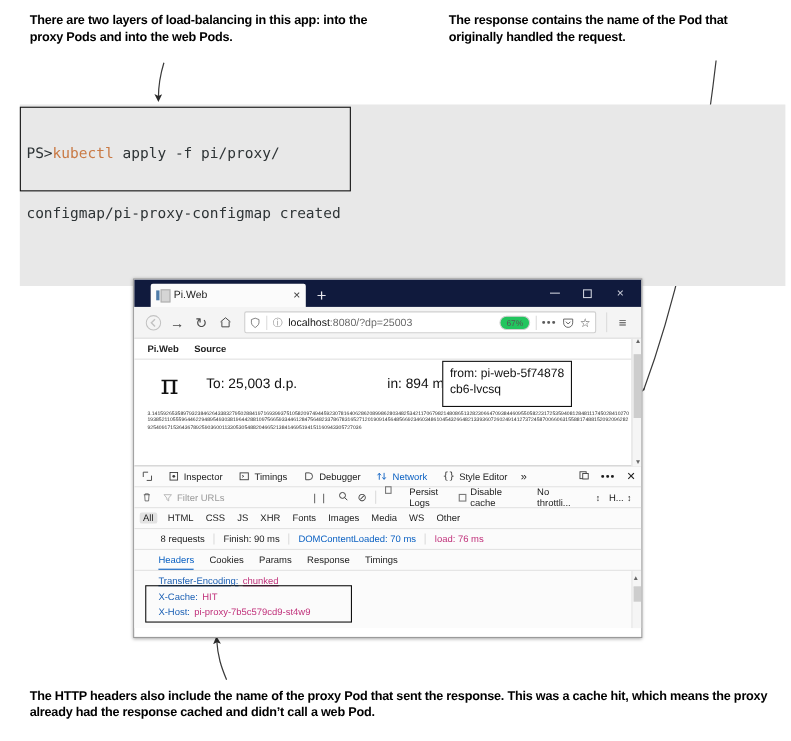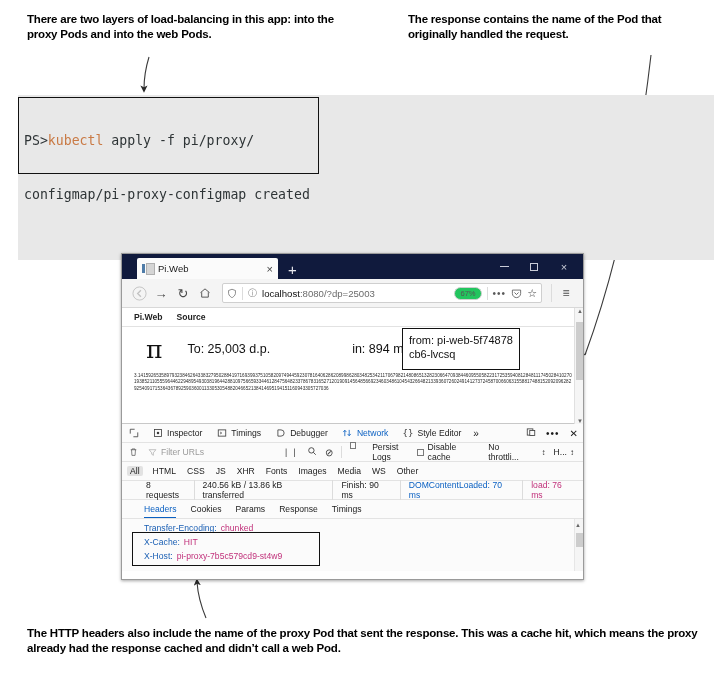--- a/index.html
+++ b/index.html
@@ -469,21 +469,20 @@
     </div>
 
     <div class="dt-row stats" style="gap:0;padding:0;">
       <span class="left-gutter">
         <svg width="9" height="9" viewBox="0 0 16 16">
             <circle cx="8" cy="8" r="6" fill="none" stroke="#4a4a4a" stroke-width="1.3"></circle>
             <path d="M8 4.5 V8 L10.5 9.5" fill="none" stroke="#4a4a4a" stroke-width="1.2"></path>
           </svg>
       </span>
       <span>8 requests</span>
-      <span class="divider">240.56 kB / 13.86 kB transferred</span>
       <span class="divider">Finish: 90 ms</span>
       <span class="divider blue">DOMContentLoaded: 70 ms</span>
       <span class="divider pink">load: 76 ms</span>
     </div>
 
     <div class="dt-row hdr-tabs">
       <span class="ht active">Headers</span>
       <span class="ht">Cookies</span>
       <span class="ht">Params</span>
       <span class="ht">Response</span>

